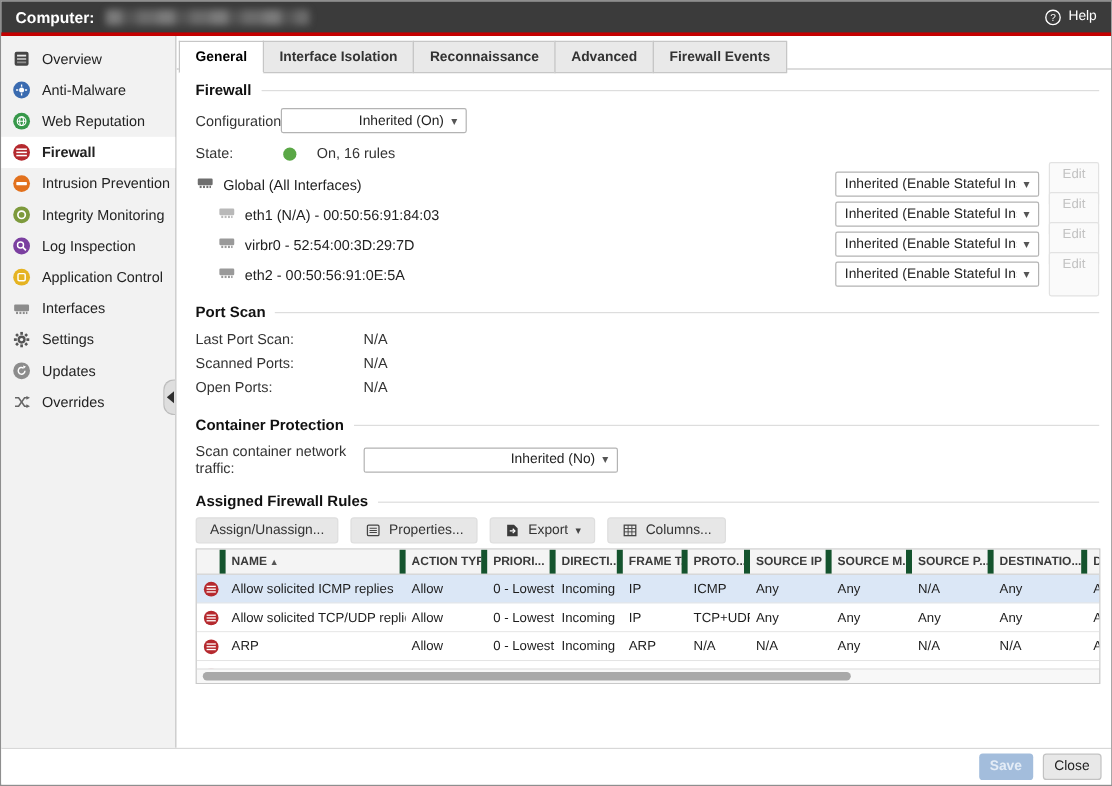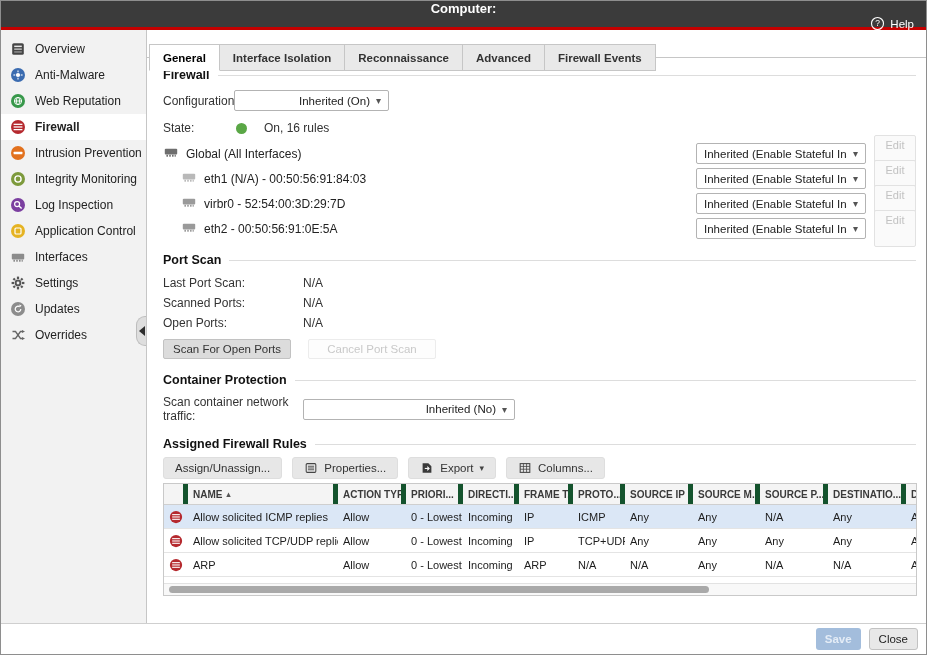--- a/index.html
+++ b/index.html
@@ -1,42 +1,42 @@
 <!DOCTYPE html>
 <html><head>
 <meta charset="utf-8">
 <style>
   * { box-sizing: border-box; margin:0; padding:0; }
   html,body { background:#d7d7d7; }
   body { font-family:"Liberation Sans", sans-serif; }
   #app { width:927px; height:655px; background:#fff; border:1px solid #8e8e8e; position:relative; overflow:hidden; }
 
   
-  .titlebar { height:29px; background:#3b3b3b; border-bottom:3px solid #c40000; display:flex; align-items:center; padding:0 12px; color:#fff;flex-direction:column; }
+  .titlebar { height:29px; background:#3b3b3b; border-bottom:3px solid #c40000; display:flex; align-items:center; padding:0 12px; color:#fff; }
   .titlebar .app-label { font-size:13px; font-weight:bold; }
   .redacted { margin-left:9px; width:170px; height:13px; border-radius:2px;
     background:repeating-linear-gradient(90deg,#8a8a8a 0 14px,#5a5a5a 14px 26px,#767676 26px 44px);
     filter:blur(3px); opacity:.8; }
   .help { margin-left:auto; display:flex; align-items:center; gap:5px; font-size:11.5px; color:#fff; cursor:pointer; }
   .help svg { display:block; }
 
   
   .layout { display:flex; height:593px; }
   .sidebar { width:146px; background:#f2f2f2; border-right:1px solid #c6c6c6; padding-top:6px; position:relative; flex:none; }
   .side-item { height:26px; display:flex; align-items:center; gap:9px; padding-left:9px; font-size:12px; color:#222; cursor:pointer; }
   .side-item.selected { background:#fff; font-weight:bold; }
   .side-item .icon { width:16px; height:16px; flex:none; display:flex; align-items:center; justify-content:center; }
   .collapse-handle { position:absolute; right:0; top:286px; width:10px; height:30px; background:#dedede; border:1px solid #bdbdbd; border-right:none; border-radius:9px 0 0 9px; display:flex; align-items:center; justify-content:center; cursor:pointer; }
   .collapse-handle .tri { width:0; height:0; border-top:5px solid transparent; border-bottom:5px solid transparent; border-right:6px solid #2e2e2e; }
 
   .main { flex:1; background:#fff; display:flex; flex-direction:column; overflow:hidden; }
 
   
   .tabbar { display:flex; align-items:flex-end; height:28px; border-bottom:1px solid #c6c6c6; padding-left:2px; background:#fff; }
-  .tab { height:27px; line-height:26px; padding:0 13px; background:#e9e9e9; border:1px solid #c6c6c6; margin-right:-1px; font-size:11.5px; font-weight:bold; color:#333; position:relative; top:14px; cursor:pointer; white-space:nowrap; }
+  .tab { height:27px; line-height:26px; padding:0 13px; background:#e9e9e9; border:1px solid #c6c6c6; margin-right:-1px; font-size:11.5px; font-weight:bold; color:#333; position:relative; top:4px; cursor:pointer; white-space:nowrap; }
   .tab.active { background:#fff; border-bottom-color:#fff; z-index:2; color:#000; }
 
   
   .content { flex:1; padding:0 10px 0 16px; overflow:hidden; }
   .section-heading { display:flex; align-items:center; gap:8px; font-size:12.5px; font-weight:bold; color:#111; }
   .section-heading .hline { flex:1; height:1px; background:#ddd; }
 
   .form-row { display:flex; align-items:center; font-size:12px; color:#333; }
   .fw-label { width:71px; flex:none; }
   .wide-label { width:140px; flex:none; }
@@ -375,24 +375,20 @@
             </div>
             <div class="ps-row">
               <span class="wide-label">Scanned Ports:</span>
               <span>N/A</span>
             </div>
             <div class="ps-row">
               <span class="wide-label">Open Ports:</span>
               <span>N/A</span>
             </div>
           </div>
-        <div class="btn-row">
-          <div class="btn-scan">Scan For Open Ports</div>
-          <div class="btn-cancel">Cancel Port Scan</div>
-        </div>
 
         <div class="section-heading mt14">
           <span>Container Protection</span>
             <span class="hline"></span>
         </div>
         <div class="form-row mt8">
           <span class="wide-label">Scan container network traffic:</span>
           <div class="dropdown" style="width:212px">
             <span class="dd-value">Inherited (No)</span>
             <span class="caret">▾</span>

